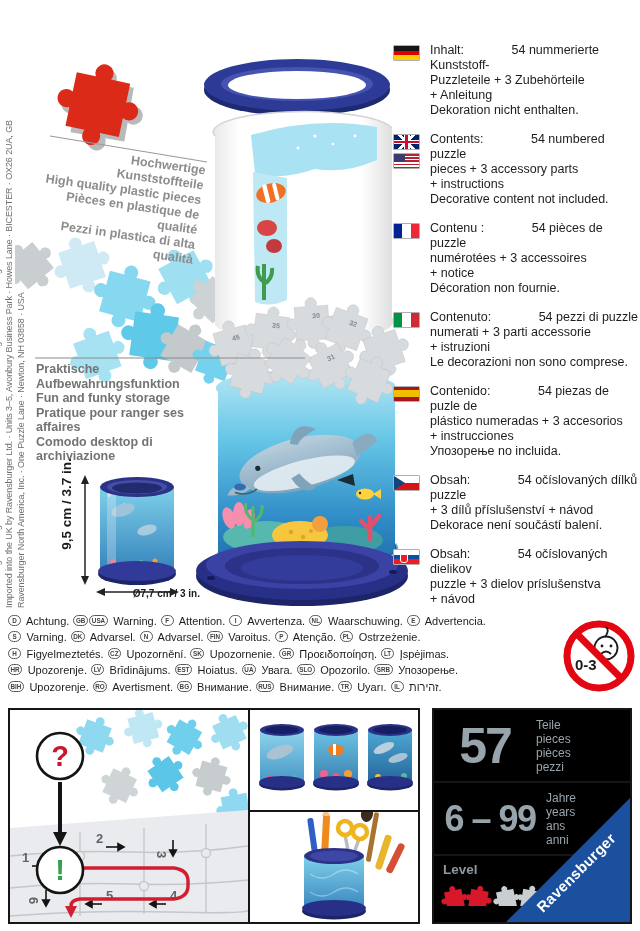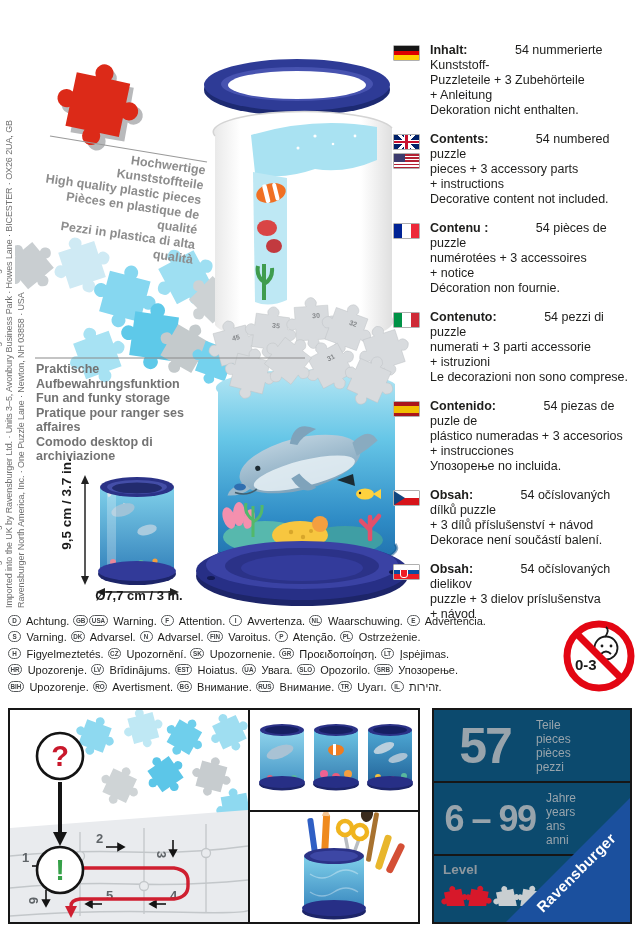--- a/index.html
+++ b/index.html
@@ -10,22 +10,22 @@
            transform-origin:0 100%;transform:rotate(-90deg);letter-spacing:-.1px;}
   .p0{left:2px;top:598px;} .p1{left:14px;top:598px;} .p2{left:26px;top:598px;}
   
   .quality-label{position:absolute;left:45px;top:141px;width:163px;text-align:right;
       font-size:12.5px;line-height:15px;font-weight:700;color:#8d8d8d;white-space:pre-line;
       transform:rotate(8deg);transform-origin:left top;}
   .storage-label{position:absolute;left:36px;top:362px;width:174px;text-align:left;
       font-size:12.5px;line-height:14.5px;font-weight:700;color:#737373;white-space:pre-line;}
   .dim-h{position:absolute;left:0px;top:496px;width:134px;height:16px;text-align:center;
       font-size:13.5px;font-weight:700;color:#1b1b1b;transform:rotate(-90deg);}
-  .dim-d{position:absolute;left:78px;top:588px;width:122px;text-align:center;
-      font-size:13px;font-weight:700;color:#1b1b1b;}
+  .dim-d{position:absolute;left:78px;top:588px;width:122px;text-align:right;
+      font-size:10px;font-weight:700;color:#1b1b1b;}
   
   .contents{position:absolute;left:393px;top:43px;width:247px;}
   .c-row{display:flex;gap:9px;margin-bottom:14px;}
   .c-flags{width:28px;flex:0 0 28px;display:flex;flex-direction:column;gap:3px;padding-top:2px;}
   .flag{width:27px;height:16px;border:1px solid #b0b0b0;border-radius:1px;position:relative;
         box-sizing:border-box;overflow:hidden;background:#fff;}
   .flag-de{background:linear-gradient(#161616 33%,#d00 33% 66%,#ffce00 66%);}
   .flag-fr{background:linear-gradient(90deg,#002395 33%,#fff 33% 66%,#ed2939 66%);}
   .flag-it{background:linear-gradient(90deg,#009246 33%,#fff 33% 66%,#ce2b37 66%);}
   .flag-nl{background:linear-gradient(#ae1c28 33%,#fff 33% 66%,#21468b 66%);}
@@ -39,40 +39,40 @@
   .flag-gb{background-color:#012169;background-image:
       linear-gradient(0deg,transparent 41%,#C8102E 41% 59%,transparent 59%),
       linear-gradient(90deg,transparent 44%,#C8102E 44% 56%,transparent 56%),
       linear-gradient(0deg,transparent 33%,#fff 33% 67%,transparent 67%),
       linear-gradient(90deg,transparent 38%,#fff 38% 62%,transparent 62%),
       linear-gradient(45deg,transparent 46%,#fff 46% 54%,transparent 54%),
       linear-gradient(135deg,transparent 46%,#fff 46% 54%,transparent 54%);}
   .flag-us{background:repeating-linear-gradient(#b22234 0 1.6px,#fff 1.6px 3.2px);}
   .flag-us::before{content:"";position:absolute;left:0;top:0;width:11px;height:8px;background:#3c3b6e;}
   .c-text{font-size:12.5px;line-height:15px;color:#1d1d1b;}
-  .c-text b{font-weight:700;}
+  .c-text b{font-weight:400;}
   .c-body{white-space:pre-line;margin-left:44px;}
   
   .warnings{position:absolute;left:8px;top:613px;width:552px;font-size:11px;line-height:16.4px;color:#1d1d1b;}
   .w-line{white-space:nowrap;}
   .w-item{margin-right:4px;}
   .wc{display:inline-block;border:1px solid #55585a;border-radius:8px;font-size:6.3px;
       line-height:9px;min-width:8px;padding:0 1.5px;text-align:center;color:#3f4245;
       vertical-align:2px;margin-right:2.5px;font-weight:700;}
   .wc+ .wc{margin-left:-1px;}
   .age-badge{position:absolute;left:553px;top:612px;}
   
   .panel-left{position:absolute;left:8px;top:708px;width:412px;height:216px;
       border:2px solid #161616;box-sizing:border-box;background:#fff;}
   .pl-vdiv{position:absolute;left:238px;top:0;width:2px;height:100%;background:#161616;}
   .pl-hdiv{position:absolute;left:240px;top:100px;width:168px;height:2px;background:#161616;}
   .cellA{position:absolute;left:0;top:0;} .cellB{position:absolute;left:240px;top:0;}
   .cellC{position:absolute;left:240px;top:102px;}
   .panel-right{position:absolute;left:432px;top:708px;width:200px;height:216px;
-      border:2px solid #161616;box-sizing:border-box;background:#0c4a6e;overflow:hidden;}
+      border:2px solid #161616;box-sizing:border-box;background:#000000;overflow:hidden;}
   .fact-row{display:flex;height:71px;border-bottom:2px solid #161616;align-items:center;}
   .fact-row:last-child{border-bottom:none;height:70px;}
   .fact-num{width:102px;text-align:center;font-weight:700;color:#98a4ac;font-size:50px;letter-spacing:-2px;}
   .fact-num.age{font-size:36px;letter-spacing:-1.5px;width:112px;}
   .fact-labels{font-size:12px;line-height:14px;font-weight:400;color:#98a4ac;white-space:pre-line;}
   .level-row{position:relative;display:block;padding-left:44px;}
   .level-label{position:absolute;left:9px;top:6px;font-size:13.5px;font-weight:700;color:#8d979e;}
   .level-pieces{position:absolute;left:7px;top:26px;}
   .level-pieces svg{margin-right:0px;vertical-align:top;}
   .rv-tri{position:absolute;right:0;bottom:0;width:128px;height:128px;

